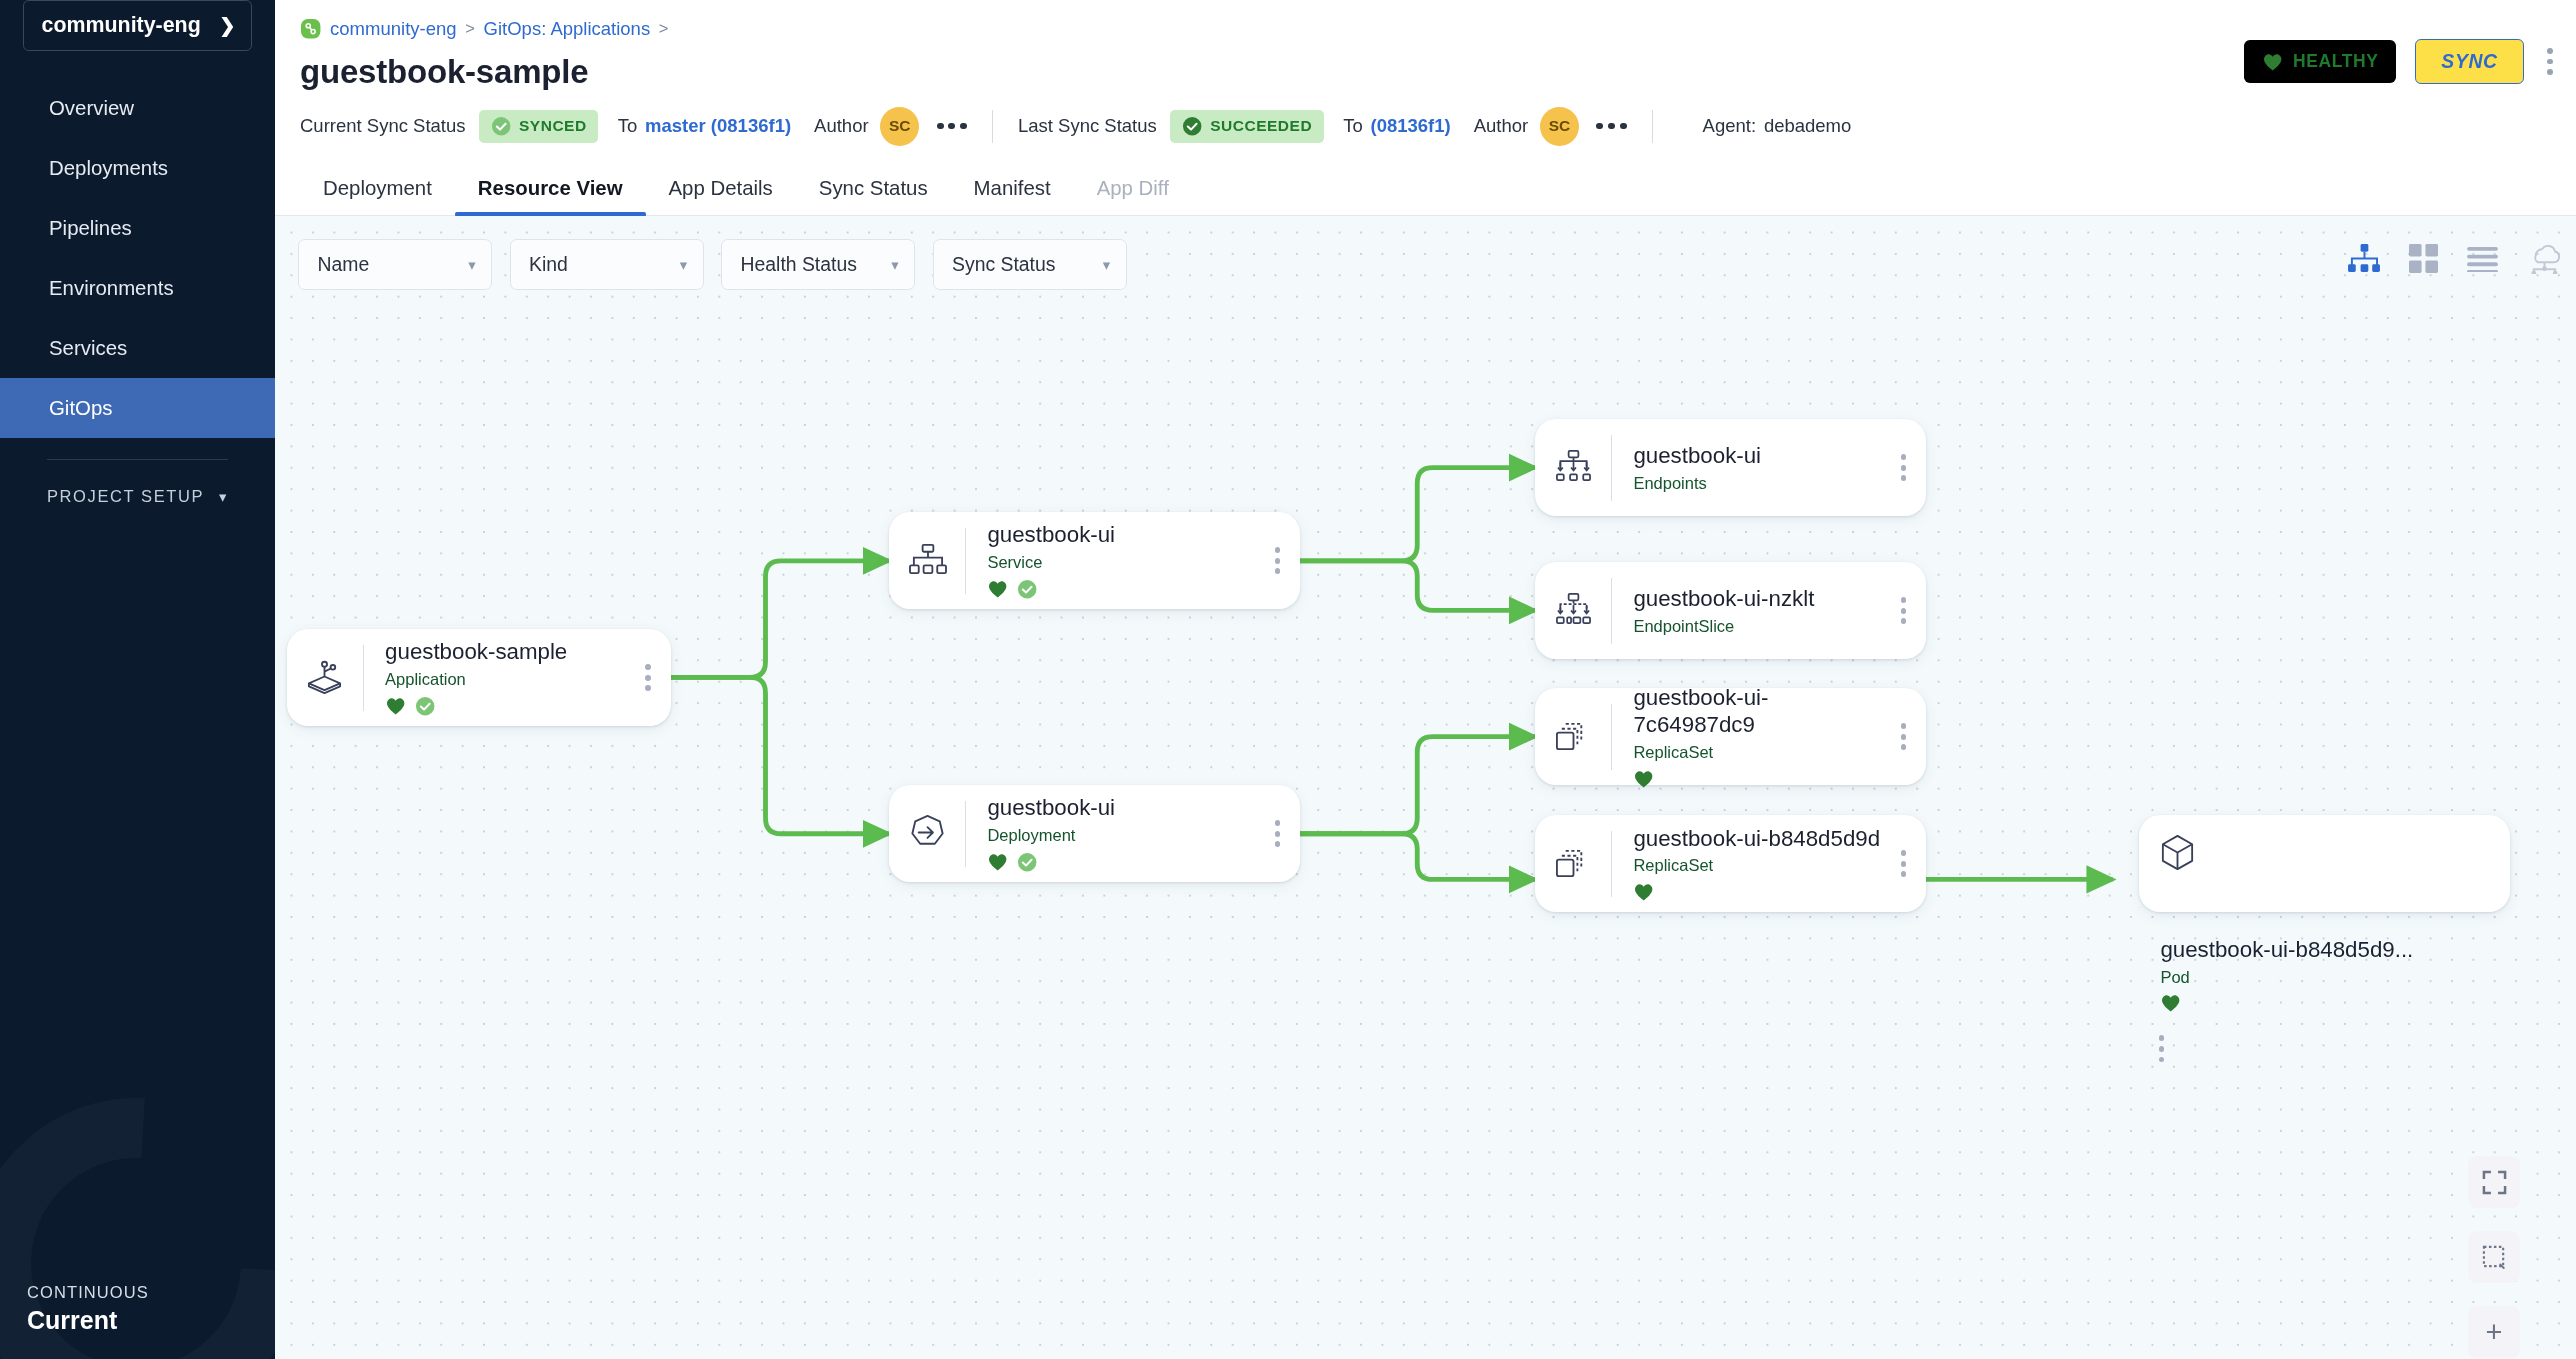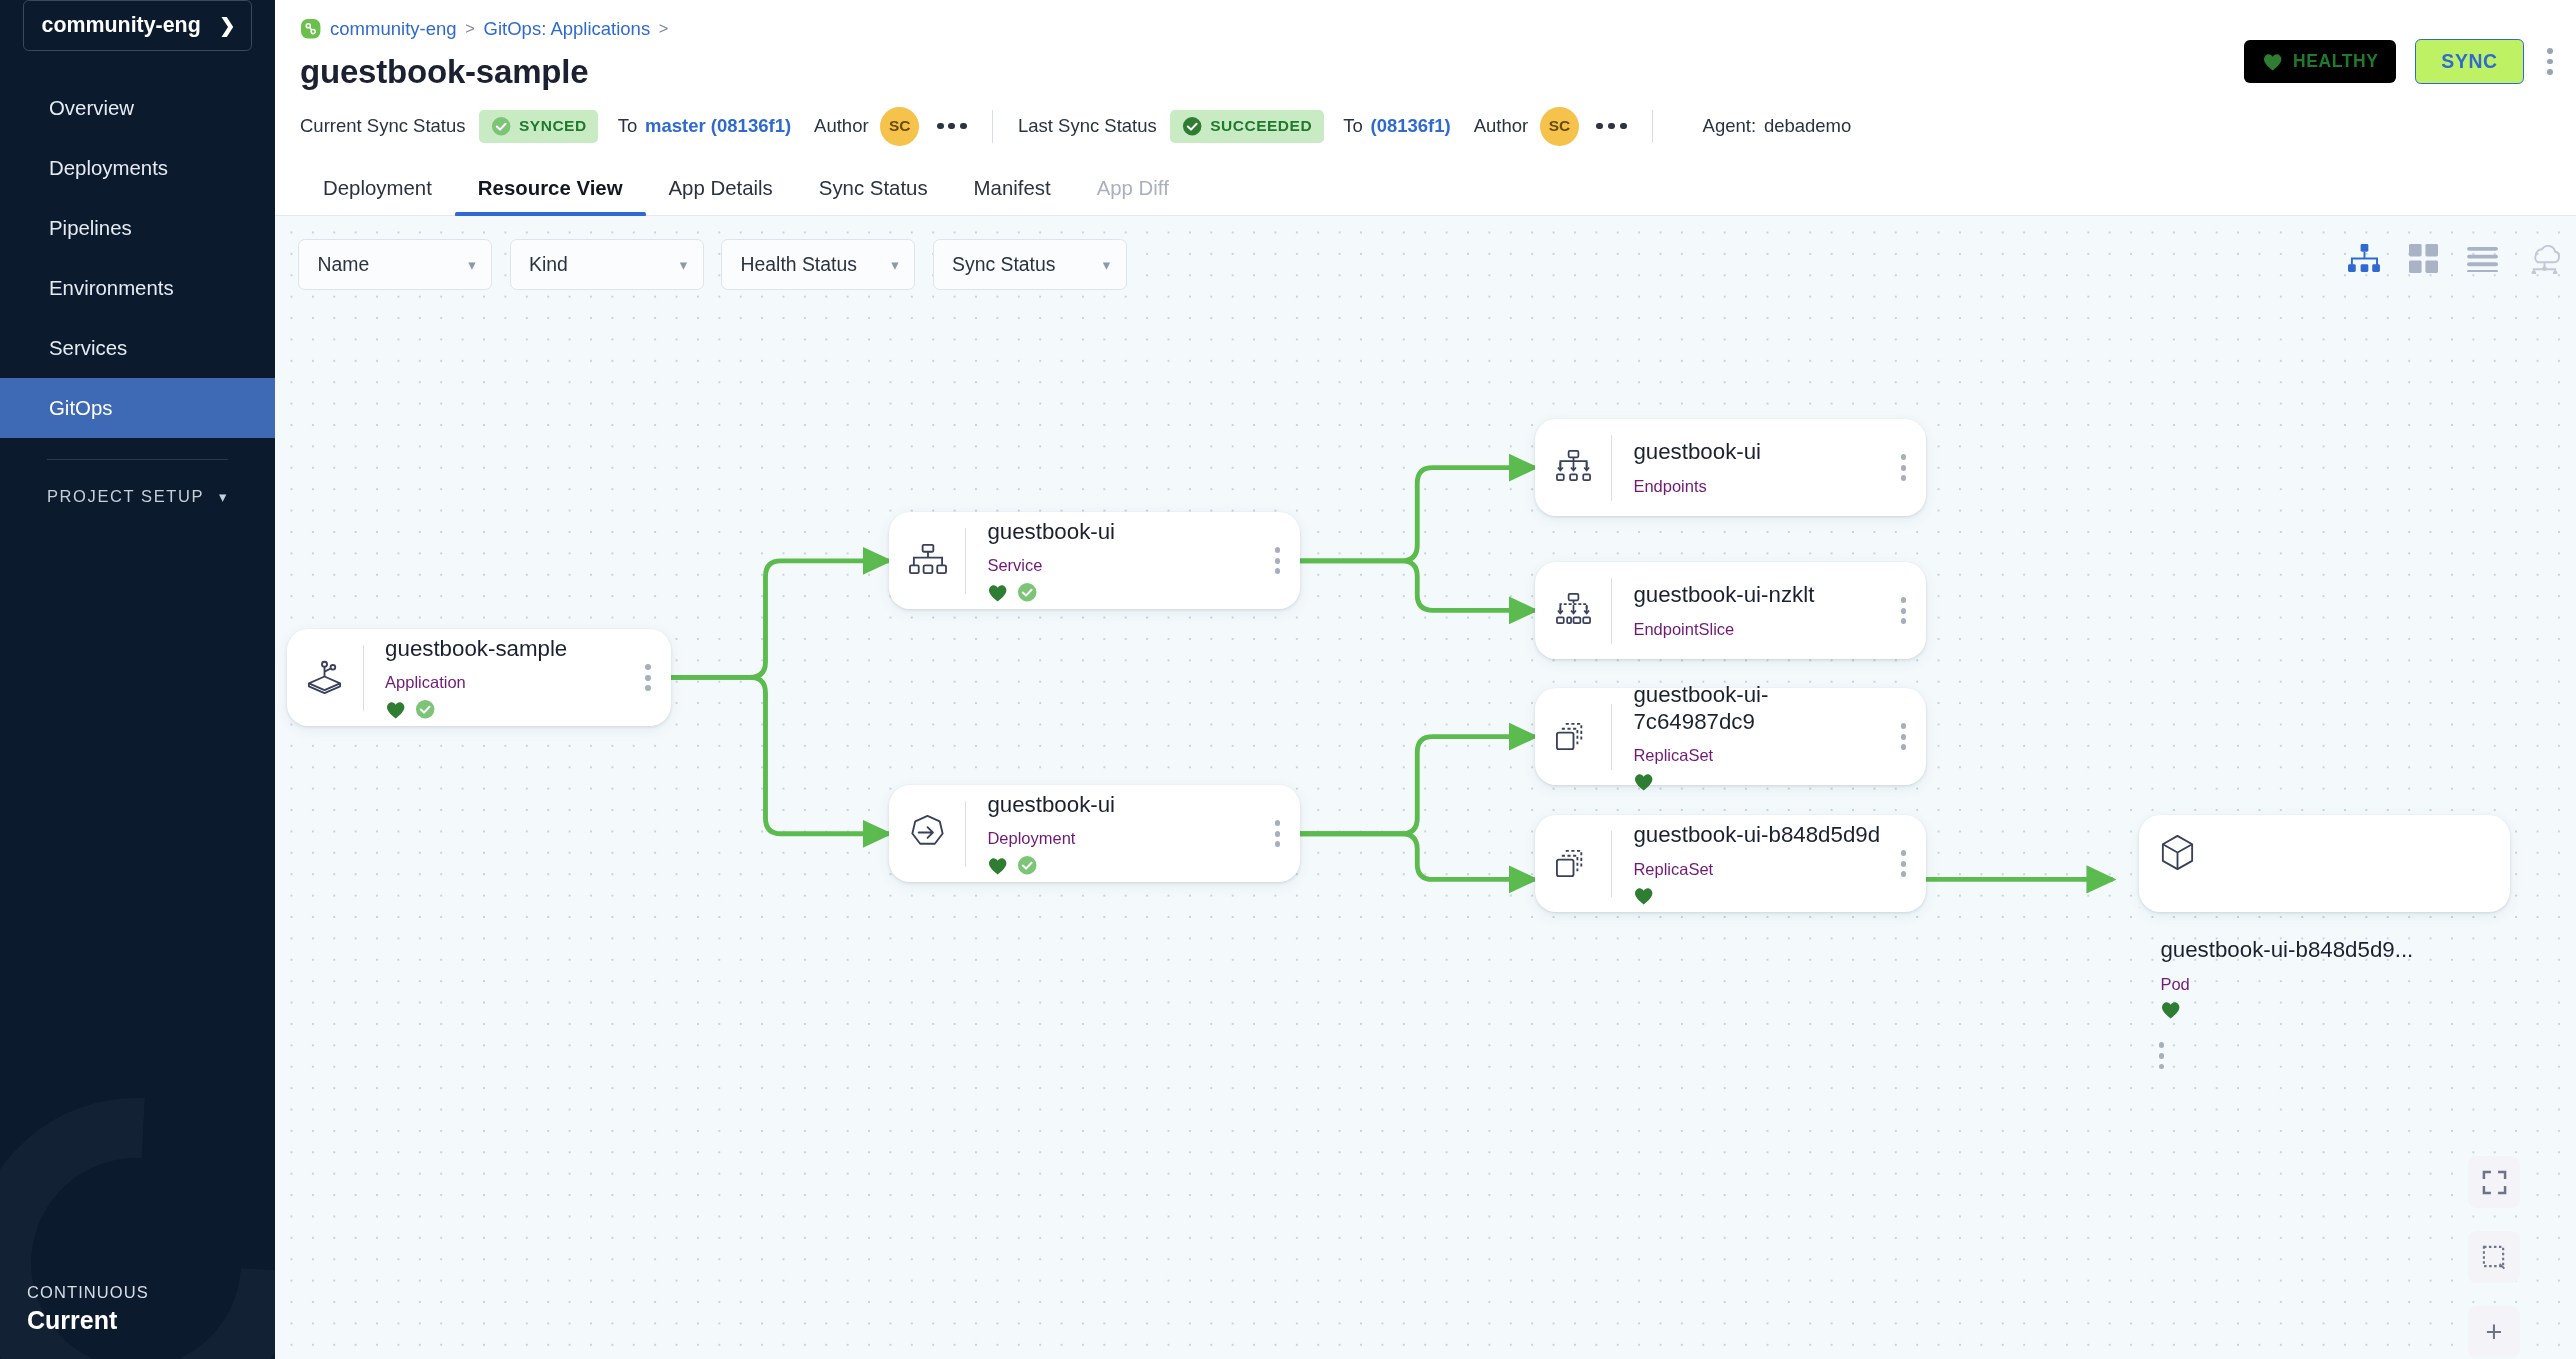--- a/index.html
+++ b/index.html
@@ -86,25 +86,26 @@
     position: absolute; right: 19.4px; top: 39px;
     display: flex; align-items: center; gap: 19.4px;
   }
   .health-pill {
     background: #000000; color: #1f7a2e;
     border-radius: 5.8px; height: 43px; padding: 0 17.5px;
     display: flex; align-items: center; gap: 9.7px;
     font-size: 17.5px; font-weight: 700; letter-spacing: 0.6px;
   }
   .sync-btn {
-    border: 1.5px solid #2f6ad1; color: #2f6ad1; background: #bef264;
+    border: 1.5px solid #2f6ad1; color: #2f6ad1; background: #fde047;
     border-radius: 5.8px; height: 45px; padding: 0 25px;
     display: flex; align-items: center;
     font-size: 19.4px; font-weight: 700; letter-spacing: 0.6px;
     cursor: pointer;
+    font-style: italic;
   }
   .kebab-v { display:flex; flex-direction:column; gap:4.9px; cursor:pointer; padding:3.9px; }
   .kebab-v i { width:5.8px; height:5.8px; border-radius:50%; background:#9aa3b2; display:block; }
 
   
   .status-strip {
     display: flex; align-items: center; gap: 0;
     padding: 15.5px 25px 17.5px 25px;
     font-size: 18.5px; color: #2b3240;
     background: #ffffff;
@@ -199,21 +200,21 @@
     position: absolute; background: #ffffff;
     border-radius: 21px;
     box-shadow: 0 1px 2.9px rgba(30,45,70,.13), 0 3.9px 13.6px rgba(30,45,70,.07);
     display: flex; align-items: stretch;
     z-index: 3;
   }
   .n-icon { width: 76px; display: flex; align-items: center; justify-content: center; flex: 0 0 76px; }
   .n-div { width: 1px; background: #d9dee7; margin: 15.5px 0; flex: 0 0 1px; }
   .n-body { flex: 1; padding: 13.6px 0 13.6px 21.4px; display: flex; flex-direction: column; justify-content: center; }
   .n-title { font-size: 22.3px; color: #1b2130; line-height: 1.2; }
-  .n-kind { font-size: 16.5px; color: #701a75; margin-top: 11px; }
+  .n-kind { font-size: 16.5px; color: #14532d; margin-top: 4px; }
   .n-badges { display: flex; align-items: center; gap: 8.7px; margin-top: 6.8px; }
   .n-kebab { width: 45px; display: flex; align-items: center; justify-content: center; flex: 0 0 45px; cursor: pointer; }
   .n-kebab .kd { display: flex; flex-direction: column; gap: 4.9px; }
   .n-kebab .kd i { width: 5.8px; height: 5.8px; border-radius: 50%; background: #a7aebd; display: block; }
   .heart { width: 21.4px; height: 19.4px; }
   .chk { width: 20.4px; height: 20.4px; }
 </style>
 </head>
 <body>
 

